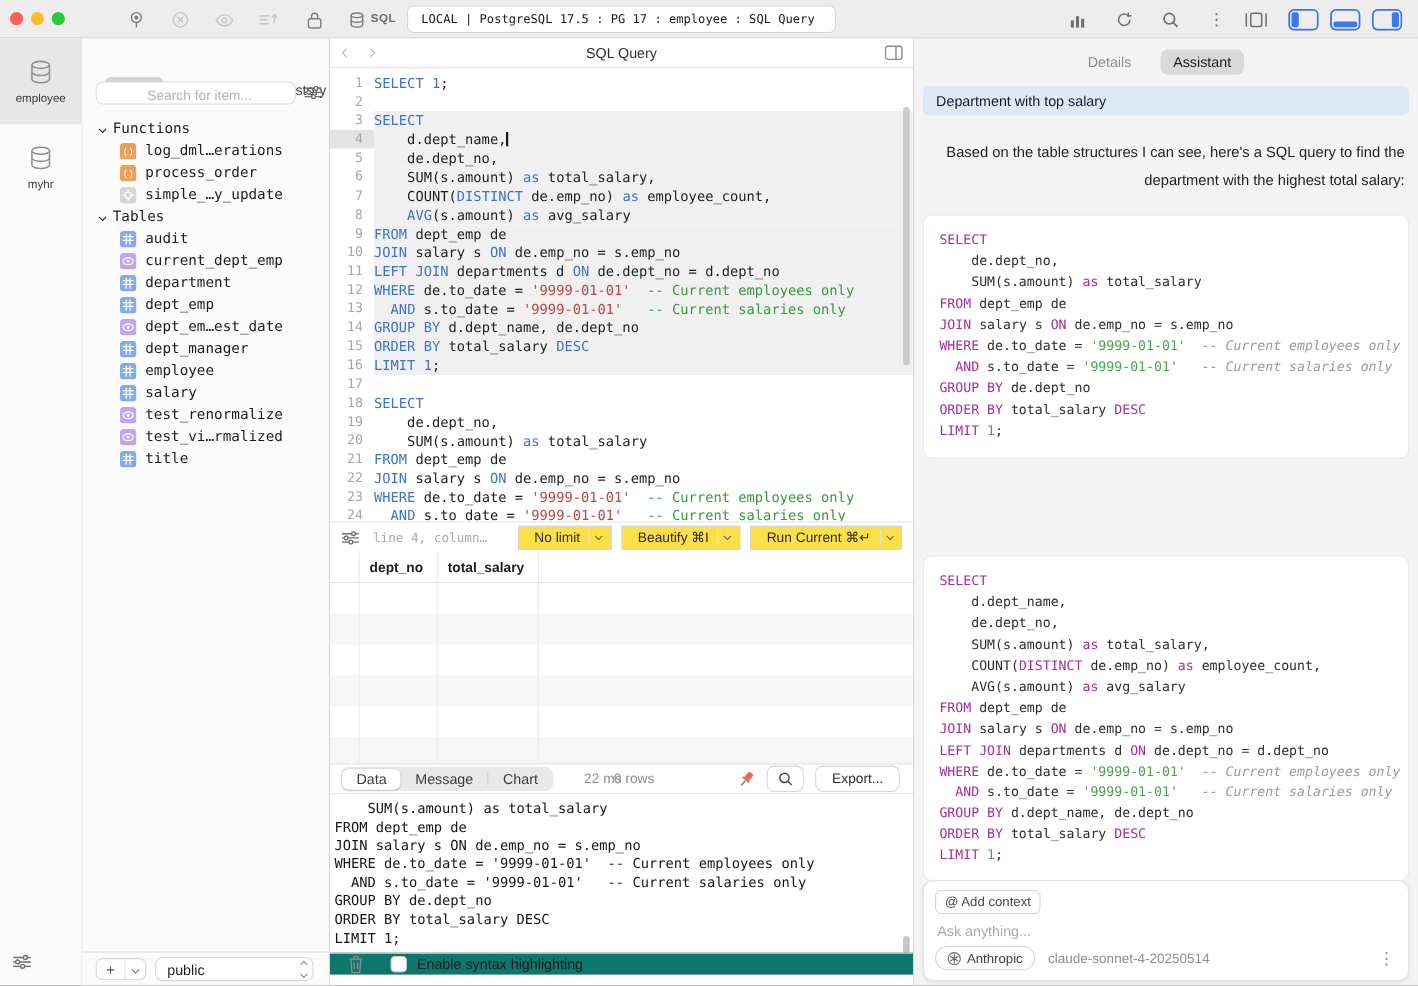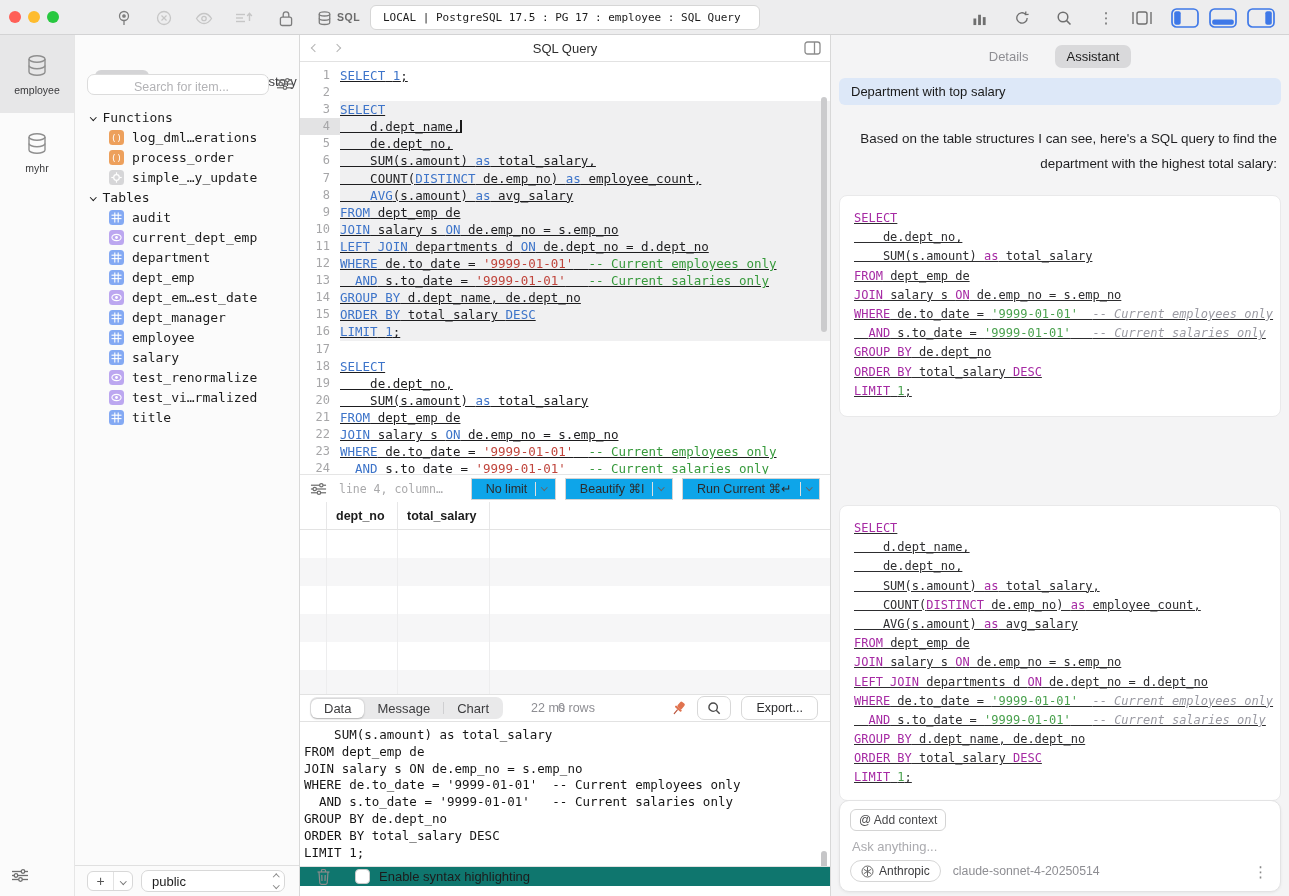--- a/index.html
+++ b/index.html
@@ -67,32 +67,32 @@
     display:flex; align-items:center; }
   .nav-chev { width:22px; display:flex; justify-content:center; color:#b5b5b5; }
   .ed-title { position:absolute; left:0; right:0; text-align:center; font-size:13px; color:#2e2e2e; pointer-events:none; }
   .ed-split { position:absolute; right:9px; top:6px; }
 
   .code-area { position:absolute; left:0; top:27px; width:100%; height:412px; overflow:hidden;
     font-family:"DejaVu Sans Mono",monospace; font-size:12.5px; padding-top:5px; }
   .cl { display:flex; height:17.1px; line-height:17.1px; white-space:pre; }
   .cl .gut { width:40px; flex:0 0 40px; text-align:right; padding-right:10px; color:#a6a6a8; font-size:12px; }
   .cl .gut.cur { background:#e3e3e4; }
-  .cl .ct { flex:1;text-decoration:underline; }
+  .cl .ct { flex:1; }
   .cl.hl .ct { background:#f0f0f1; }
   .ed .kw { color:#3d74c9; } .ed .num { color:#3d74c9; }
   .ed .str { color:#c0453c; } .ed .com { color:#379a3c; }
   .cursor { display:inline-block; width:1.5px; height:13px; background:#1a1a1a; vertical-align:-2px; }
   .ed-scroll { position:absolute; right:3px; top:62px; width:6px; height:235px; background:#cbcbcd; border-radius:3px; }
 
   .ed-toolbar { position:absolute; left:0; top:439px; width:100%; height:28px; border-top:1px solid #e5e5e5;
     display:flex; align-items:center; }
   .ed-status { font-family:"DejaVu Sans Mono",monospace; font-size:11.5px; color:#a9a9ab; margin-left:12px; }
   .tb-buttons { margin-left:auto; margin-right:10px; display:flex; gap:9px; }
-  .tb-btn { height:22px; border:1px solid #d4d4d4; border-radius:0; background:#0ea5e9;
+  .tb-btn { height:22px; border:1px solid #d4d4d4; border-radius:0; background:#fde047;
     display:flex; align-items:center; font-size:12.5px; color:#2c2c2e; padding:0 8px; }
   .tb-btn .lbl { padding:0 6px; }
   .tb-btn .sep { width:1px; height:14px; background:#e0e0e0; margin:0 6px 0 2px; }
   .tb-btn .chev { color:#666; margin-bottom:2px; }
 
   .grid { position:absolute; left:0; top:467px; width:100%; height:192px; overflow:hidden; }
   .ghead { height:28px; border-bottom:1px solid #e3e3e3; display:flex; font-size:12.5px; font-weight:600; color:#1c1c1c; }
   .gc { height:100%; border-right:1px solid #e7e7e8; display:flex; align-items:center; padding-left:9px; }
   .g0 { width:27px; flex:0 0 27px; padding:0; }
   .g1 { width:71px; flex:0 0 71px; }

